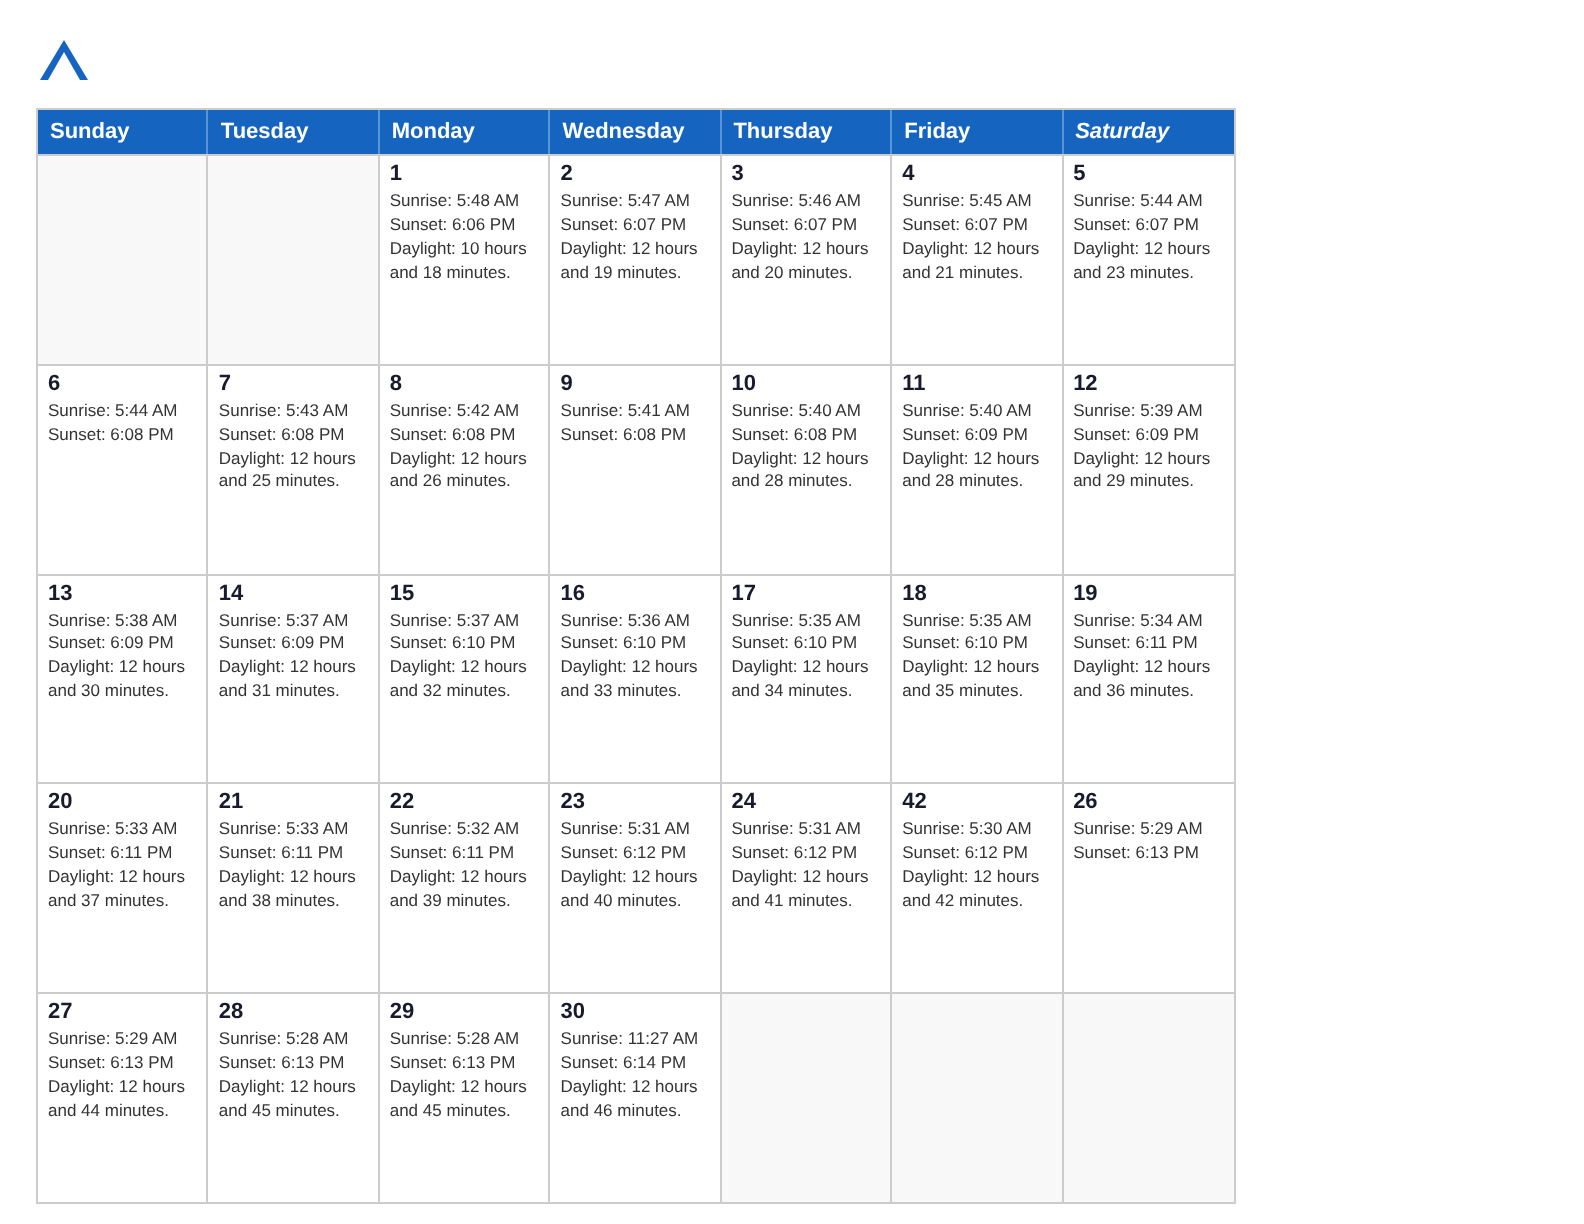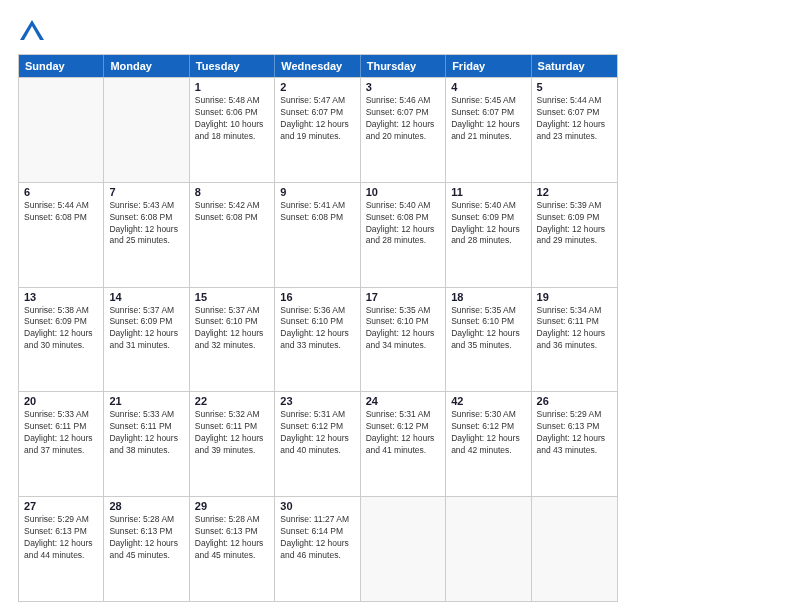--- a/index.html
+++ b/index.html
@@ -71,21 +71,21 @@
       grid-template-columns: repeat(7, 1fr);
       background: #1565c0;
     }
     .cal-header-cell {
       color: #fff;
       font-size: 11px;
       font-weight: bold;
       padding: 5px 6px;
       border-right: 1px solid rgba(255,255,255,0.3);
     }
-    .cal-header-cell:last-child { border-right: none; }
+    .cal-header-cell:last-child { border-right: none; font-style: italic; }
     .cal-body {
       flex: 1;
       display: flex;
       flex-direction: column;
     }
     .cal-row {
       display: grid;
       grid-template-columns: repeat(7, 1fr);
       flex: 1;
       border-top: 1px solid #ccc;
@@ -131,22 +131,22 @@
     </div>
     <div class="title-block">
       <div class="month-year"></div>
       <div class="location"></div>
     </div>
   </div>
 
   <div class="calendar">
     <div class="cal-header">
     <div class="cal-header-cell">Sunday</div>
+        <div class="cal-header-cell">Tuesday</div>
         <div class="cal-header-cell">Monday</div>
-        <div class="cal-header-cell">Tuesday</div>
         <div class="cal-header-cell">Wednesday</div>
         <div class="cal-header-cell">Thursday</div>
         <div class="cal-header-cell">Friday</div>
         <div class="cal-header-cell">Saturday</div>
       </div>
     <div class="cal-body">
     <div class="cal-row">
           <div class="cal-cell empty"></div>
           <div class="cal-cell empty"></div>
           <div class="cal-cell">
@@ -189,20 +189,21 @@
           <div class="cal-cell">
             <span class="day-num">7</span>
             <span class="cell-line">Sunrise: 5:43 AM</span>
             <span class="cell-line">Sunset: 6:08 PM</span>
             <span class="cell-line">Daylight: 12 hours and 25 minutes.</span>
           </div>
           <div class="cal-cell">
             <span class="day-num">8</span>
             <span class="cell-line">Sunrise: 5:42 AM</span>
             <span class="cell-line">Sunset: 6:08 PM</span>
+            <span class="cell-line">Daylight: 12 hours and 26 minutes.</span>
           </div>
           <div class="cal-cell">
             <span class="day-num">9</span>
             <span class="cell-line">Sunrise: 5:41 AM</span>
             <span class="cell-line">Sunset: 6:08 PM</span>
           </div>
           <div class="cal-cell">
             <span class="day-num">10</span>
             <span class="cell-line">Sunrise: 5:40 AM</span>
             <span class="cell-line">Sunset: 6:08 PM</span>
@@ -299,21 +300,20 @@
           <div class="cal-cell">
             <span class="day-num">42</span>
             <span class="cell-line">Sunrise: 5:30 AM</span>
             <span class="cell-line">Sunset: 6:12 PM</span>
             <span class="cell-line">Daylight: 12 hours and 42 minutes.</span>
           </div>
           <div class="cal-cell">
             <span class="day-num">26</span>
             <span class="cell-line">Sunrise: 5:29 AM</span>
             <span class="cell-line">Sunset: 6:13 PM</span>
-            <span class="cell-line">Daylight: 12 hours and 43 minutes.</span>
           </div>
         </div>
         <div class="cal-row">
           <div class="cal-cell">
             <span class="day-num">27</span>
             <span class="cell-line">Sunrise: 5:29 AM</span>
             <span class="cell-line">Sunset: 6:13 PM</span>
             <span class="cell-line">Daylight: 12 hours and 44 minutes.</span>
           </div>
           <div class="cal-cell">

